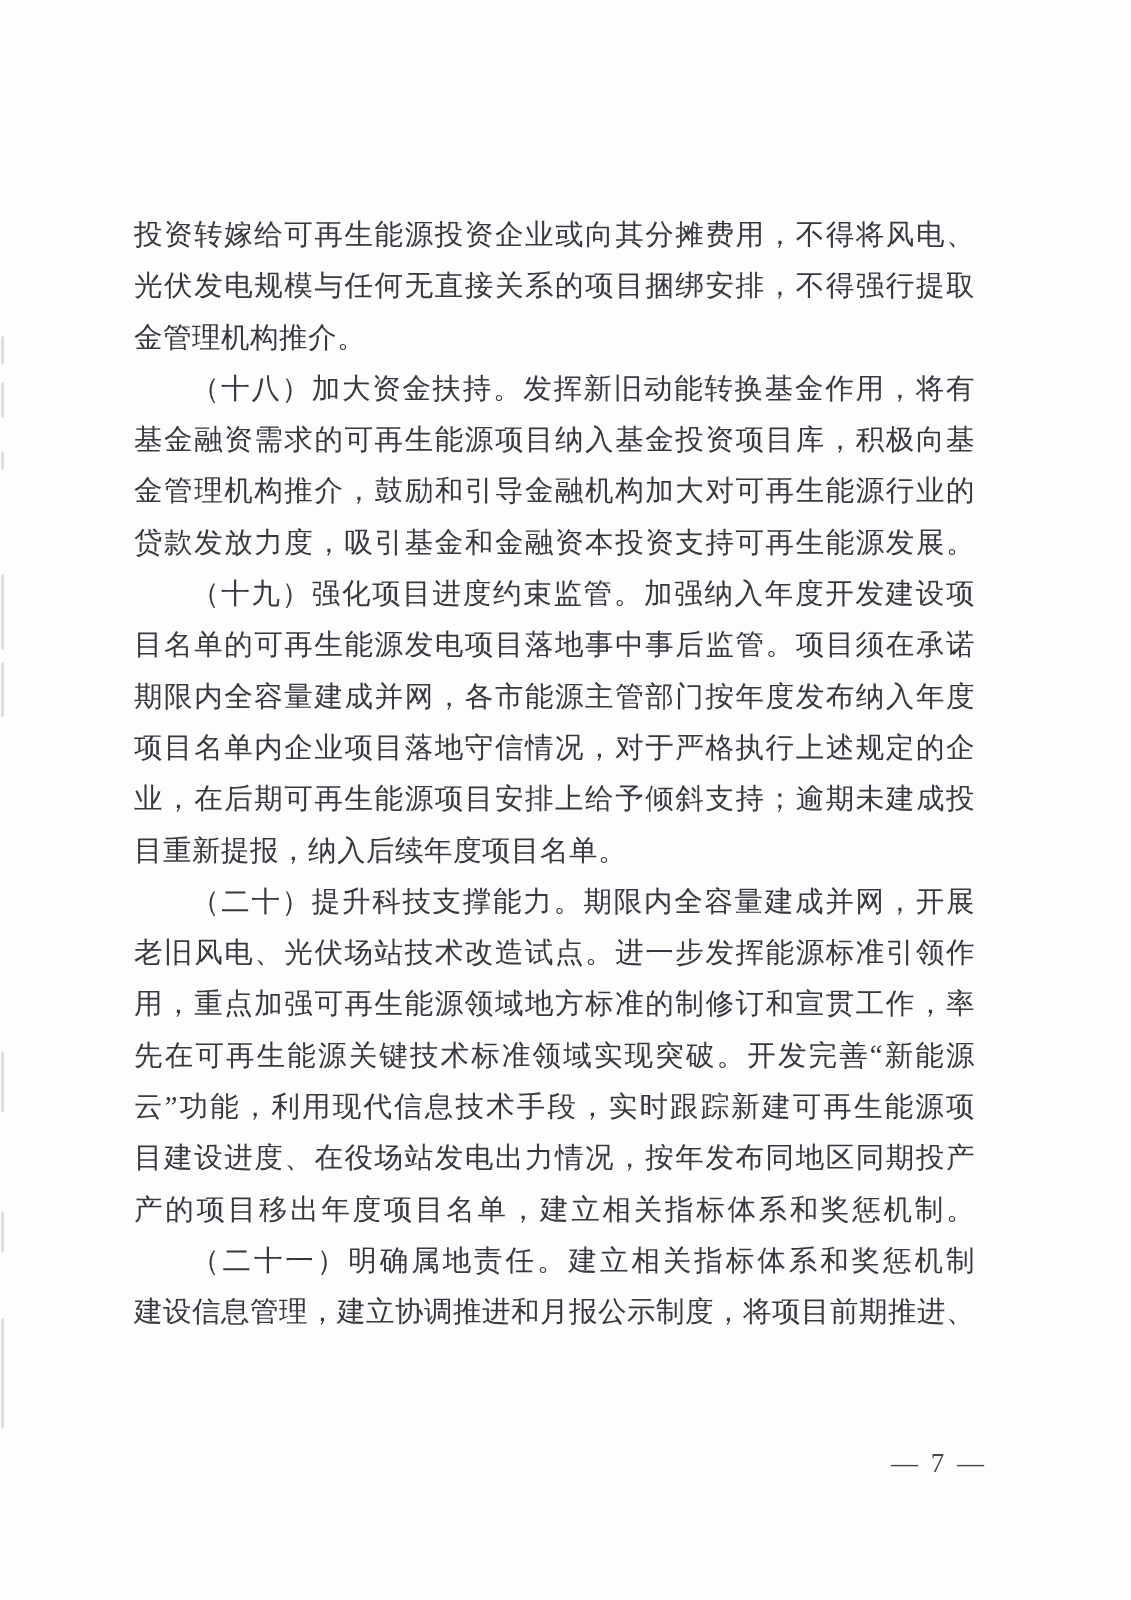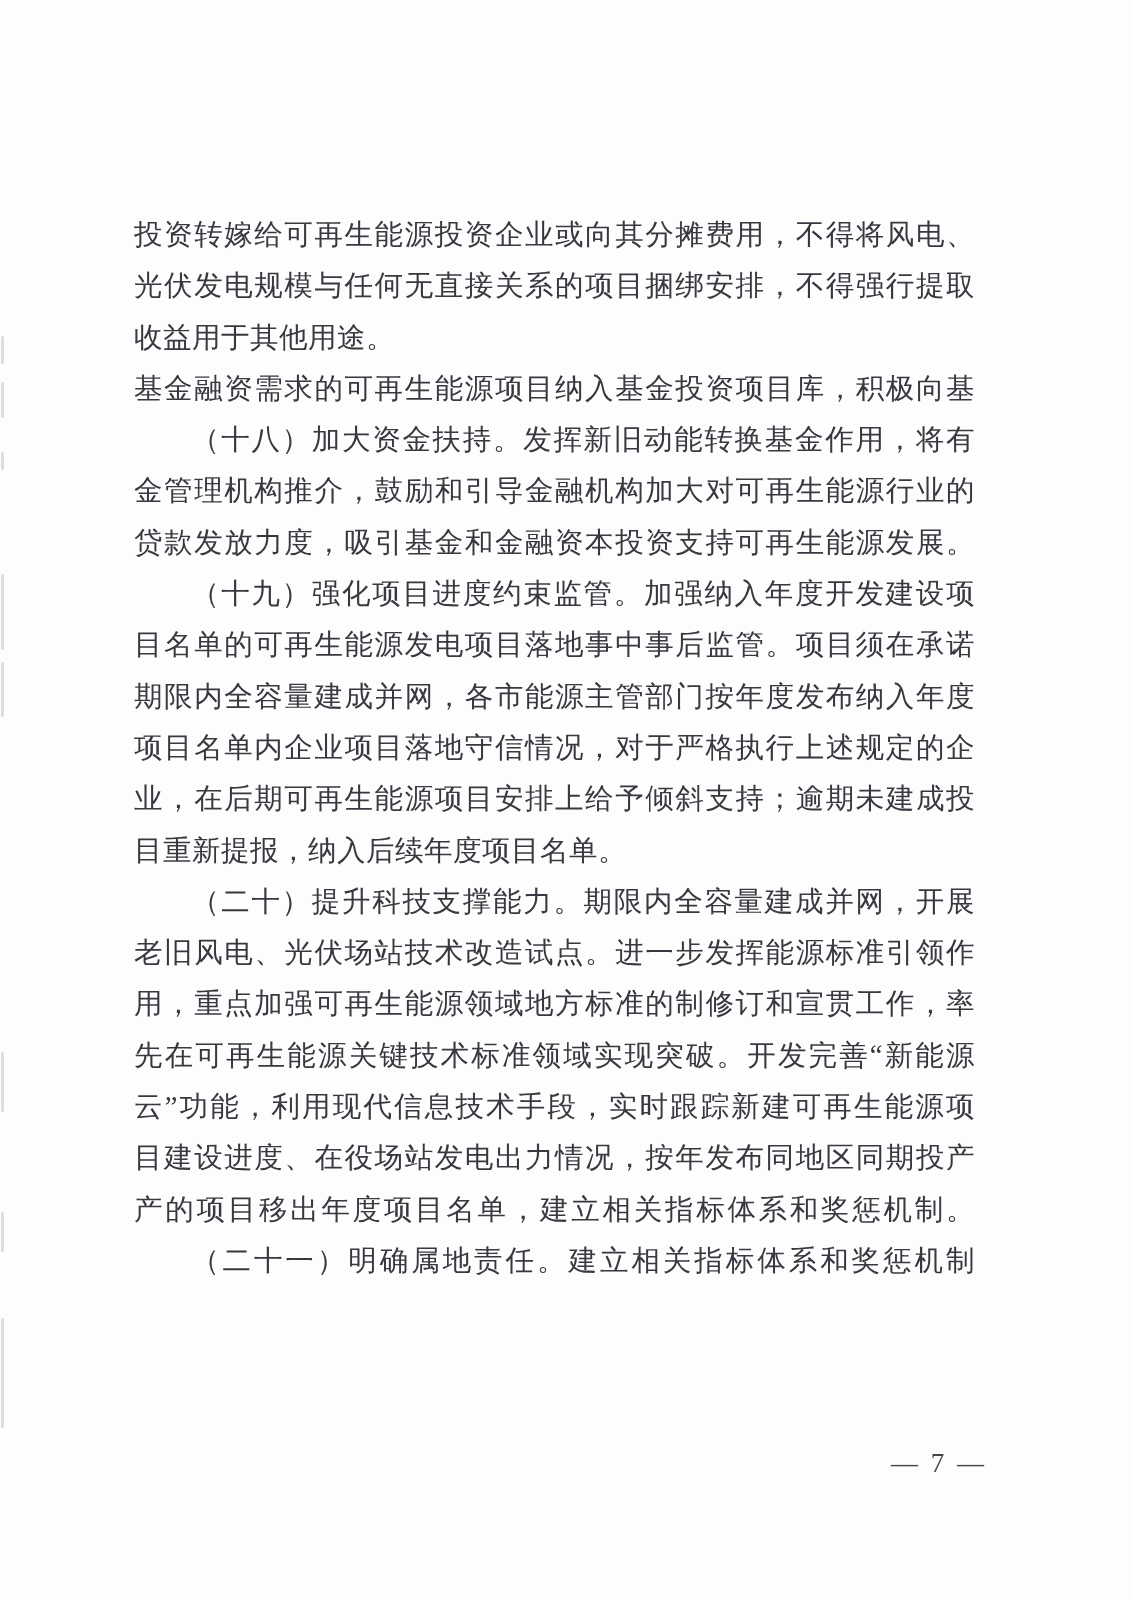--- a/index.html
+++ b/index.html
@@ -56,39 +56,40 @@
     border-radius: 2px;
   }
 </style>
 </head>
 <body>
 
 <div class="page">
   <div class="doc-body" id="doc-body">
       <div class="line fill">投资转嫁给可再生能源投资企业或向其分摊费用，不得将风电、</div>
       <div class="line fill">光伏发电规模与任何无直接关系的项目捆绑安排，不得强行提取</div>
-      <div class="line">收益用于其他用途。</div>
+      <div class="line">金管理机构推介。</div>
+      <div class="line indent fill">（十八）加大资金扶持。发挥新旧动能转换基金作用，将有</div>
       <div class="line fill">基金融资需求的可再生能源项目纳入基金投资项目库，积极向基</div>
-      <div class="line indent fill">（十八）加大资金扶持。发挥新旧动能转换基金作用，将有</div>
       <div class="line fill">金管理机构推介，鼓励和引导金融机构加大对可再生能源行业的</div>
       <div class="line fill">贷款发放力度，吸引基金和金融资本投资支持可再生能源发展。</div>
       <div class="line indent fill">（十九）强化项目进度约束监管。加强纳入年度开发建设项</div>
       <div class="line fill">目名单的可再生能源发电项目落地事中事后监管。项目须在承诺</div>
       <div class="line fill">期限内全容量建成并网，各市能源主管部门按年度发布纳入年度</div>
       <div class="line fill">项目名单内企业项目落地守信情况，对于严格执行上述规定的企</div>
       <div class="line fill">业，在后期可再生能源项目安排上给予倾斜支持；逾期未建成投</div>
       <div class="line">目重新提报，纳入后续年度项目名单。</div>
       <div class="line indent fill">（二十）提升科技支撑能力。期限内全容量建成并网，开展</div>
       <div class="line fill">老旧风电、光伏场站技术改造试点。进一步发挥能源标准引领作</div>
       <div class="line fill">用，重点加强可再生能源领域地方标准的制修订和宣贯工作，率</div>
       <div class="line fill">先在可再生能源关键技术标准领域实现突破。开发完善“新能源</div>
       <div class="line fill">云”功能，利用现代信息技术手段，实时跟踪新建可再生能源项</div>
       <div class="line fill">目建设进度、在役场站发电出力情况，按年发布同地区同期投产</div>
       <div class="line fill">产的项目移出年度项目名单，建立相关指标体系和奖惩机制。</div>
       <div class="line indent fill">（二十一）明确属地责任。建立相关指标体系和奖惩机制</div>
+      <div class="line fill">建设信息管理，建立协调推进和月报公示制度，将项目前期推进、</div>
     </div>
   <div id="edge-marks">
       <div class="edge-mark" style="top: 336px; height: 28px;"></div>
       <div class="edge-mark" style="top: 382px; height: 36px;"></div>
       <div class="edge-mark" style="top: 452px; height: 18px;"></div>
       <div class="edge-mark" style="top: 574px; height: 76px;"></div>
       <div class="edge-mark" style="top: 662px; height: 55px;"></div>
       <div class="edge-mark" style="top: 1052px; height: 60px;"></div>
       <div class="edge-mark" style="top: 1212px; height: 40px;"></div>
       <div class="edge-mark" style="top: 1318px; height: 110px;"></div>

